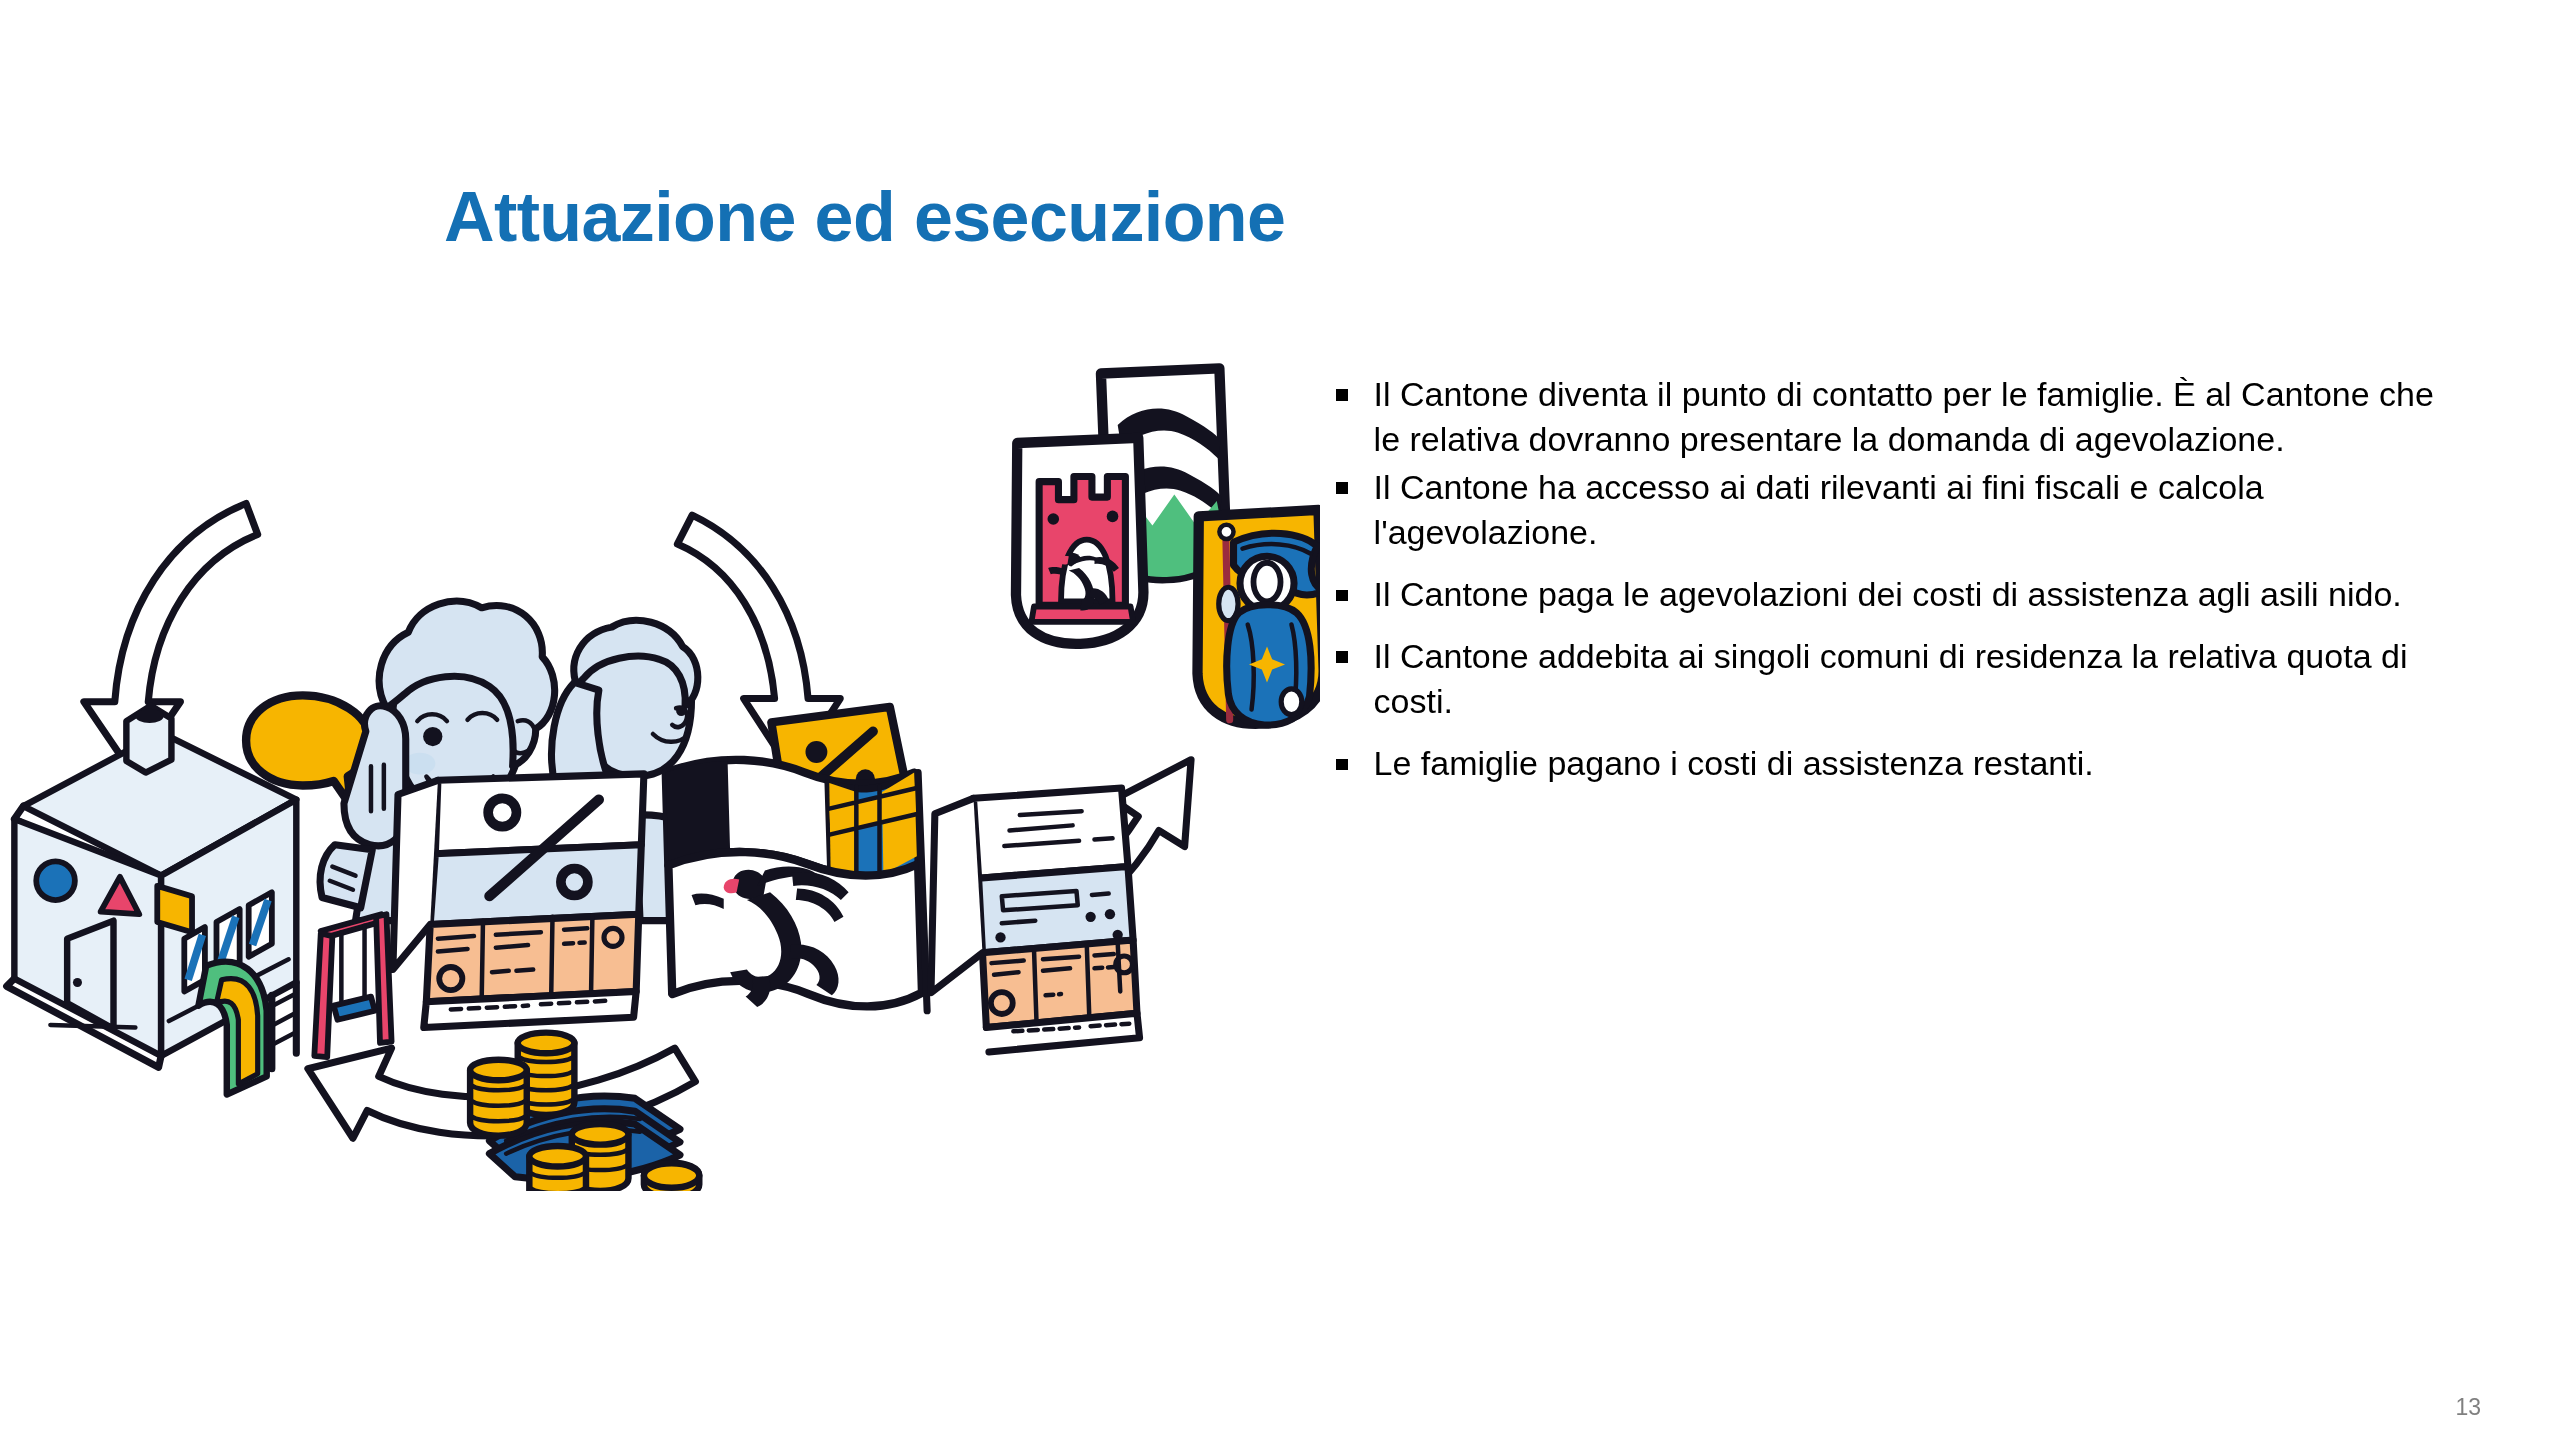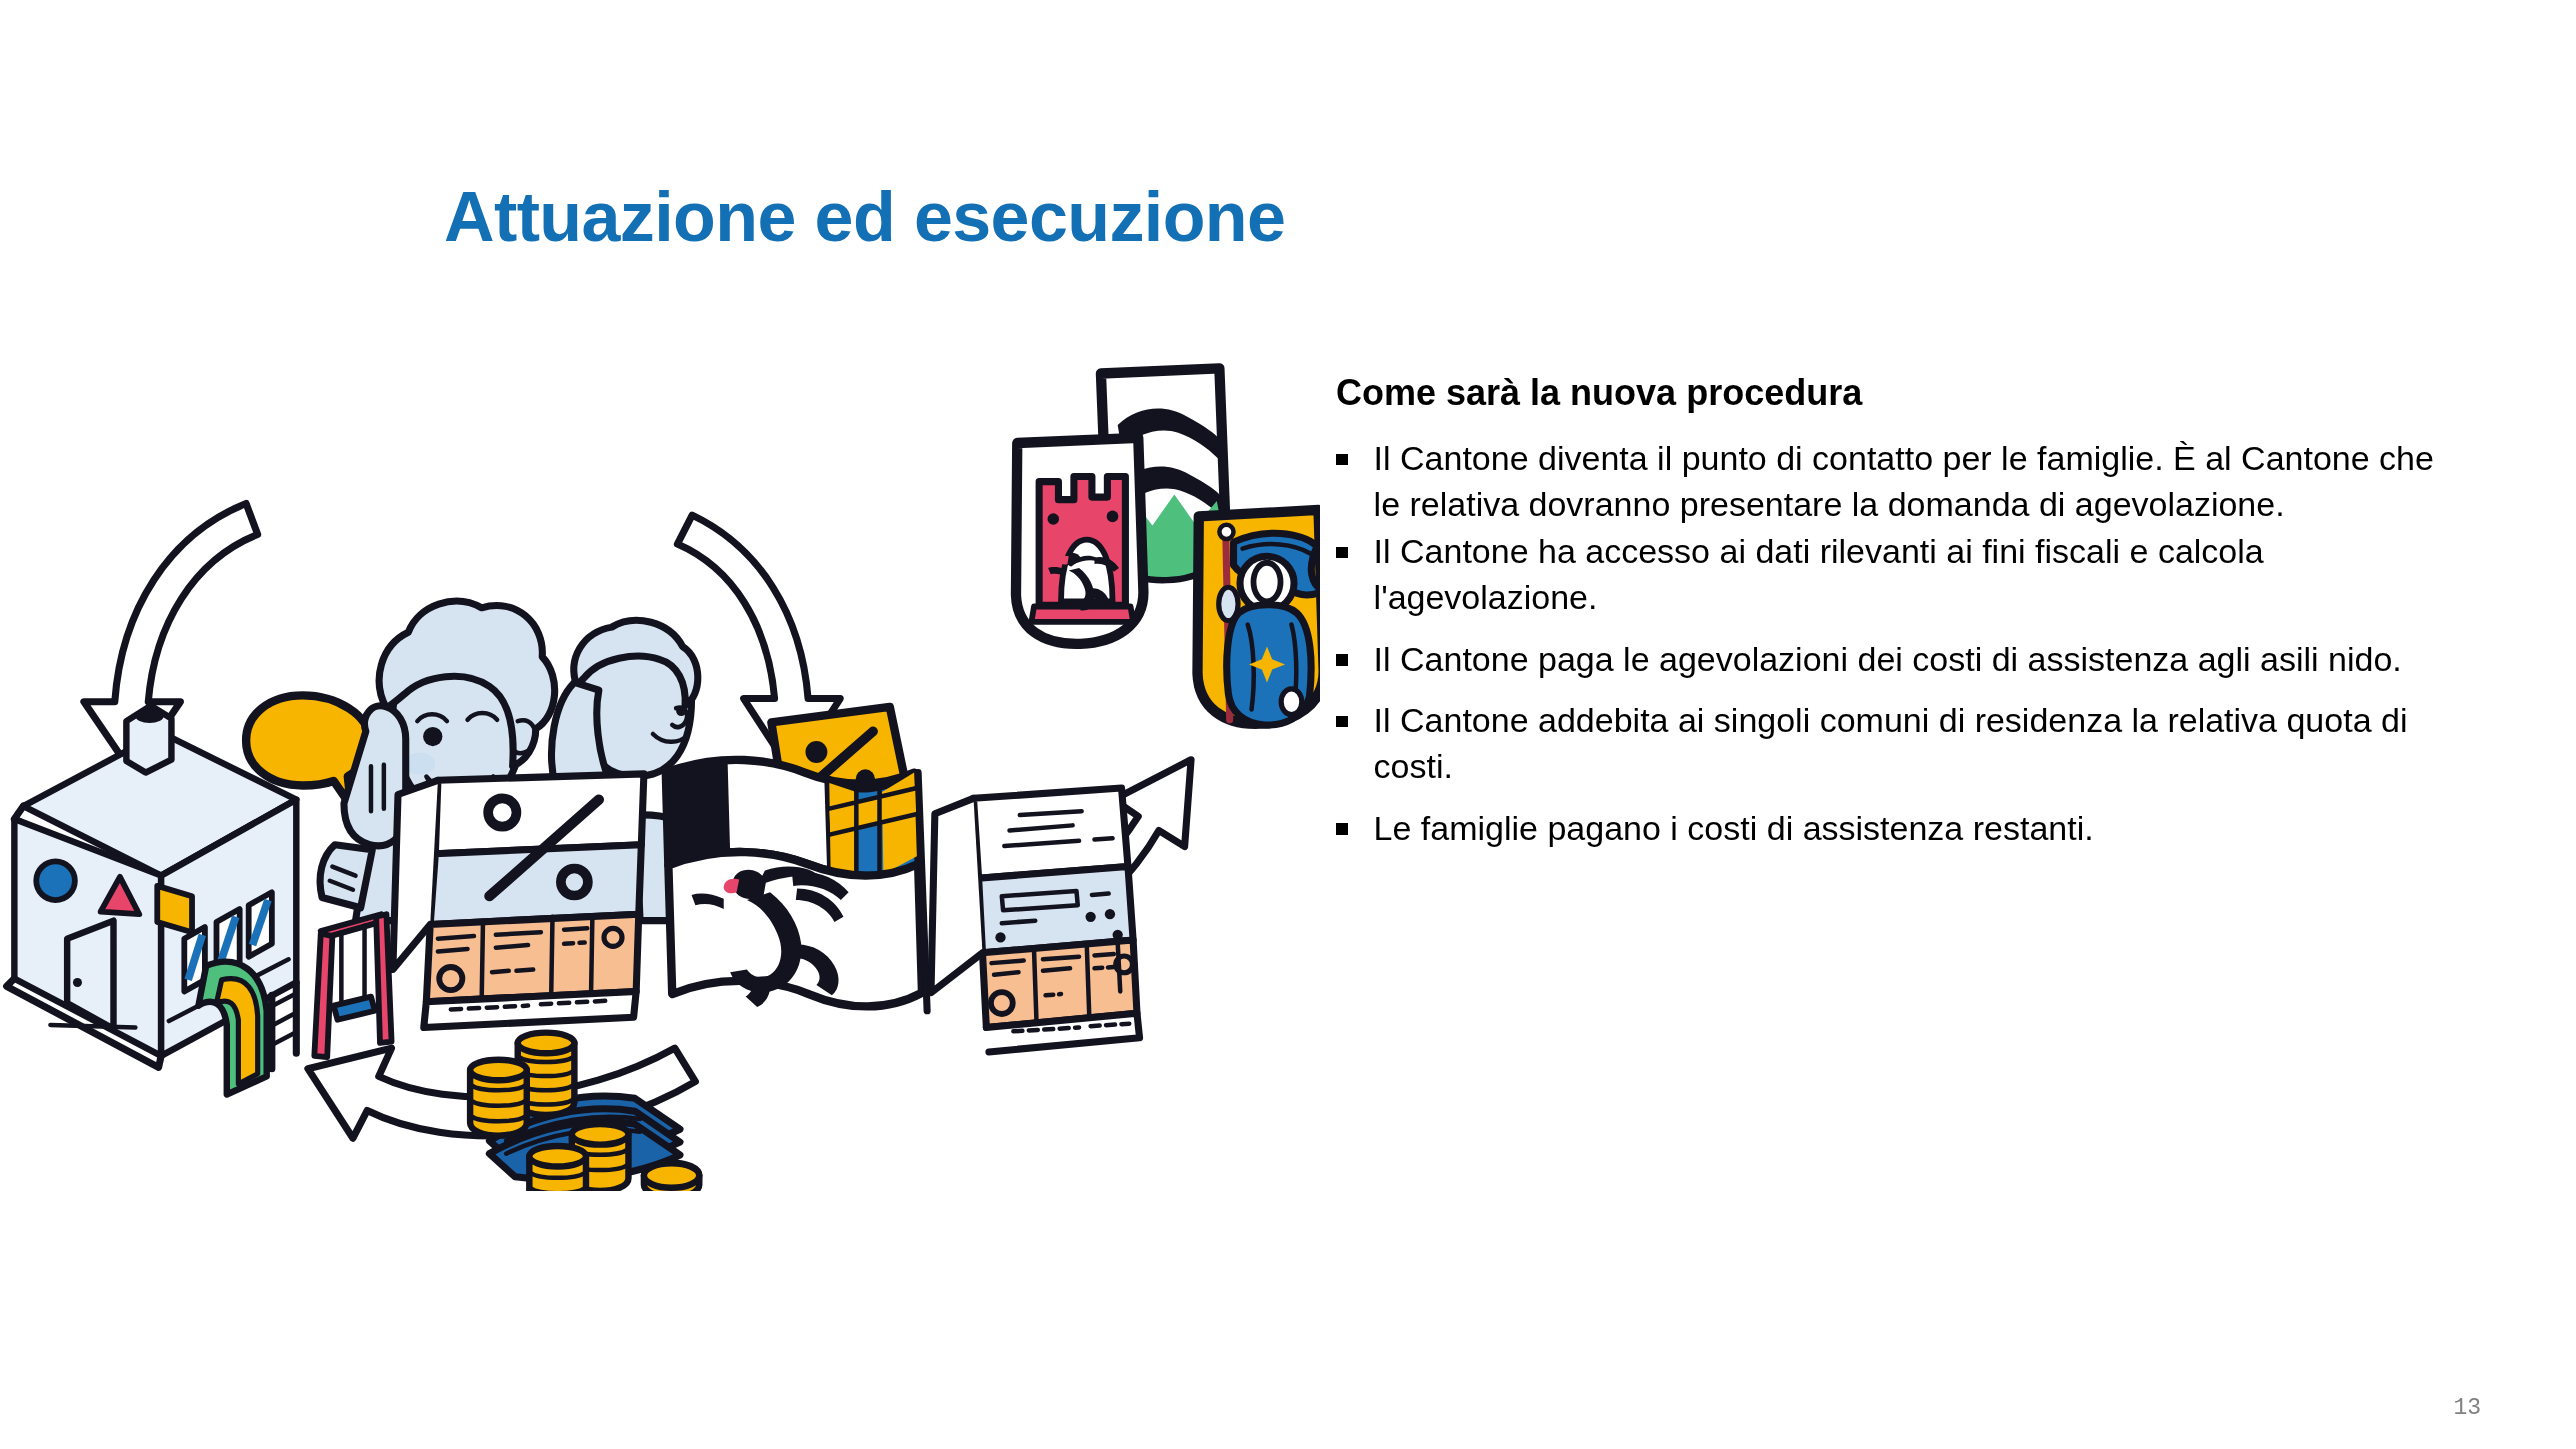--- a/index.html
+++ b/index.html
@@ -65,21 +65,20 @@
     flex: 1;
   }
 
   
   #page-number {
     position: absolute;
     right: 95px;
     bottom: 28px;
     font-size: 23px;
     color: #808080;
-    font-family: Liberation Mono, monospace;
   }
 
   
   #illustration {
     position: absolute;
     left: 0px;
     top: 322px;
     width: 1320px;
     height: 869px;
   }
@@ -383,21 +382,20 @@
       <path d="M1000 1326 C 1000 1314 1022 1306 1044 1306 C 1066 1306 1086 1314 1086 1326 L 1086 1340 C 1086 1352 1066 1360 1044 1360 C 1022 1360 1000 1352 1000 1340 Z" fill="#F7B500" stroke="#13121F" stroke-width="10" stroke-linejoin="round"></path>
       <ellipse cx="1043" cy="1326" rx="43" ry="19" fill="#F7B500" stroke="#13121F" stroke-width="10"></ellipse>
     </g>
   </g>
 
 </svg>
 </div>
 
 <div id="content-column">
 
-  <div id="content-heading">Come sarà la nuova procedura</div>
 
   <div class="bullet-row tight">
     <span class="bullet-marker"></span>
     <span class="bullet-text">Il Cantone diventa il punto di contatto per le famiglie. È al Cantone che le relativa dovranno presentare la domanda di agevolazione.</span>
   </div>
 
   <div class="bullet-row">
     <span class="bullet-marker"></span>
     <span class="bullet-text">Il Cantone ha accesso ai dati rilevanti ai fini fiscali e calcola l'agevolazione.</span>
   </div>

